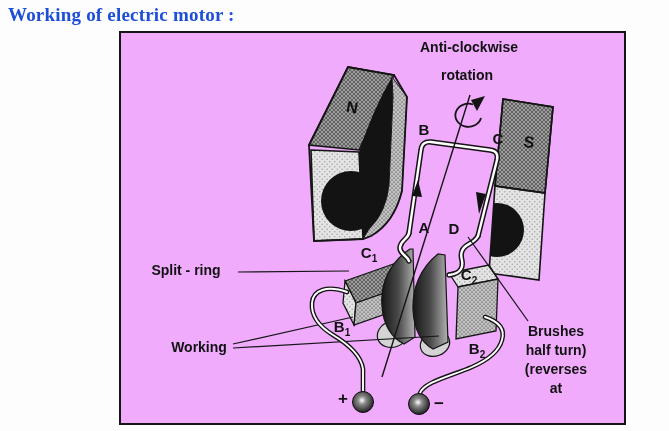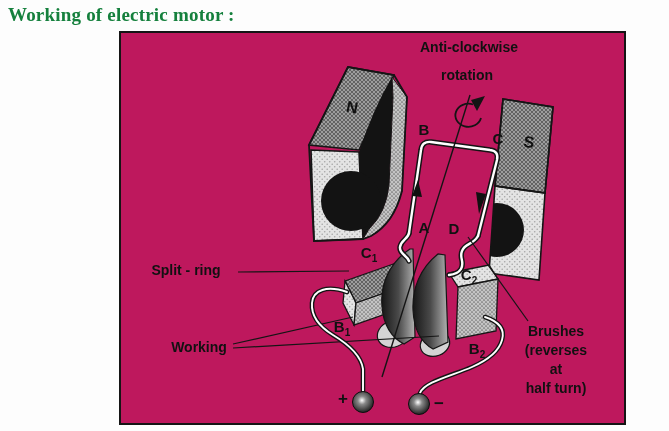--- a/index.html
+++ b/index.html
@@ -1,21 +1,21 @@
 <!DOCTYPE html>
 <html><head>
 <meta charset="utf-8">
 <style>
   html,body{margin:0;padding:0;background:#ffffff;}
   .page{position:relative;width:669px;height:431px;background:#fdfdfd;overflow:hidden;
         font-family:"Liberation Sans",sans-serif;color:#111;}
   .title{position:absolute;left:8px;top:4px;font-family:"Liberation Serif",serif;
-         font-weight:bold;font-size:19px;color:#15803d;letter-spacing:.2px;}
+         font-weight:bold;font-size:19px;color:#1d4ed8;letter-spacing:.2px;}
   .figure-box{position:absolute;left:119px;top:31px;width:503px;height:390px;
-              border:2px solid #151515;background:#be185d;box-sizing:content-box;}
+              border:2px solid #151515;background:#f0abfc;box-sizing:content-box;}
   .figure-box svg{position:absolute;left:0;top:0;}
   .lbl{position:absolute;transform:translate(-50%,-50%);font-weight:bold;font-size:14px;
        line-height:1.05;white-space:nowrap;color:#111;}
   .lbl sub{font-size:10px;}
   .lbl.big{font-size:15px;}
   .lbl.pole{font-size:16px;}
   .lbl.term{font-size:17px;}
   .lbl.block{white-space:normal;text-align:center;transform:translateX(-50%);}
   .lbl.block div{line-height:19px;}
 </style>
@@ -143,21 +143,21 @@
     <div class="lbl big" style="left:248px;top:222px"><span>C</span><sub>1</sub></div>
     <div class="lbl big" style="left:348px;top:244px"><span>C</span><sub>2</sub></div>
     <div class="lbl big" style="left:221px;top:296px"><span>B</span><sub>1</sub></div>
     <div class="lbl big" style="left:356px;top:318px"><span>B</span><sub>2</sub></div>
 
     <div class="lbl" style="left:65px;top:237px">Split - ring</div>
     <div class="lbl" style="left:78px;top:314px">Working</div>
 
     <div class="lbl block" style="left:435px;top:289px">
       <div>Brushes</div>
+      <div>half turn)</div>
       <div>(reverses at</div>
-      <div>half turn)</div>
     </div>
 
     <div class="lbl term" style="left:222px;top:366px">+</div>
     <div class="lbl term" style="left:318px;top:371px">−</div>
 
   </div>
 </div>
 
 </body></html>

